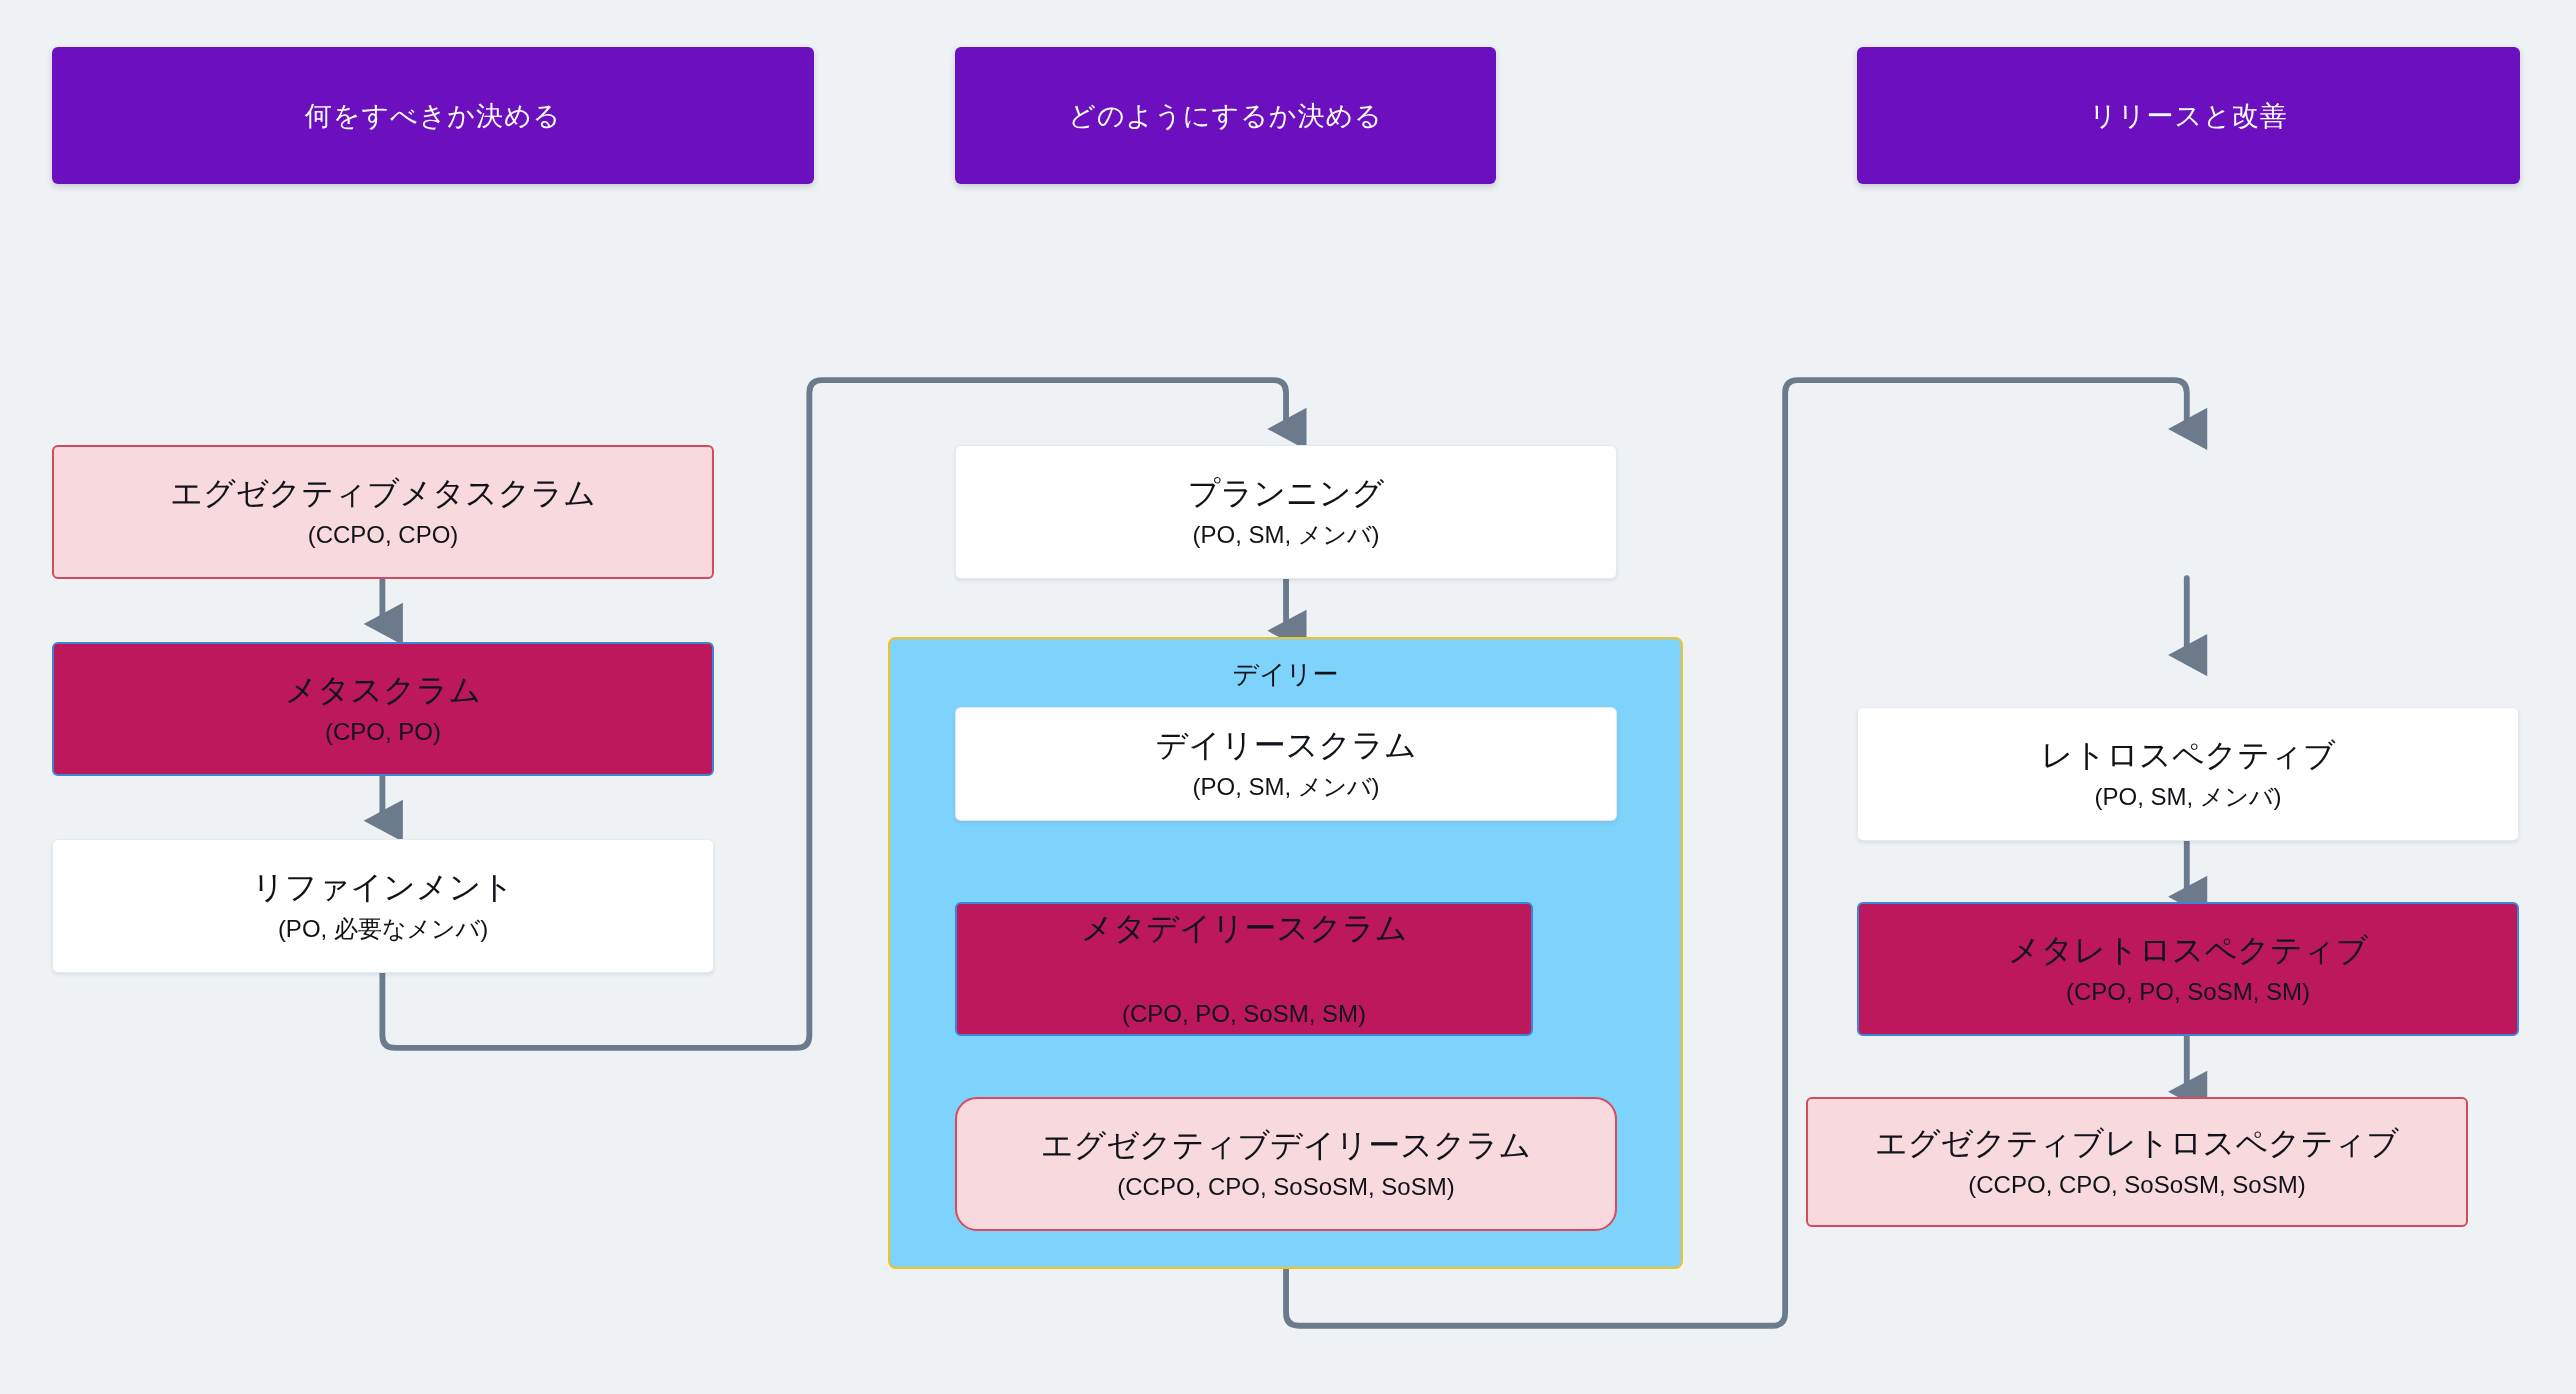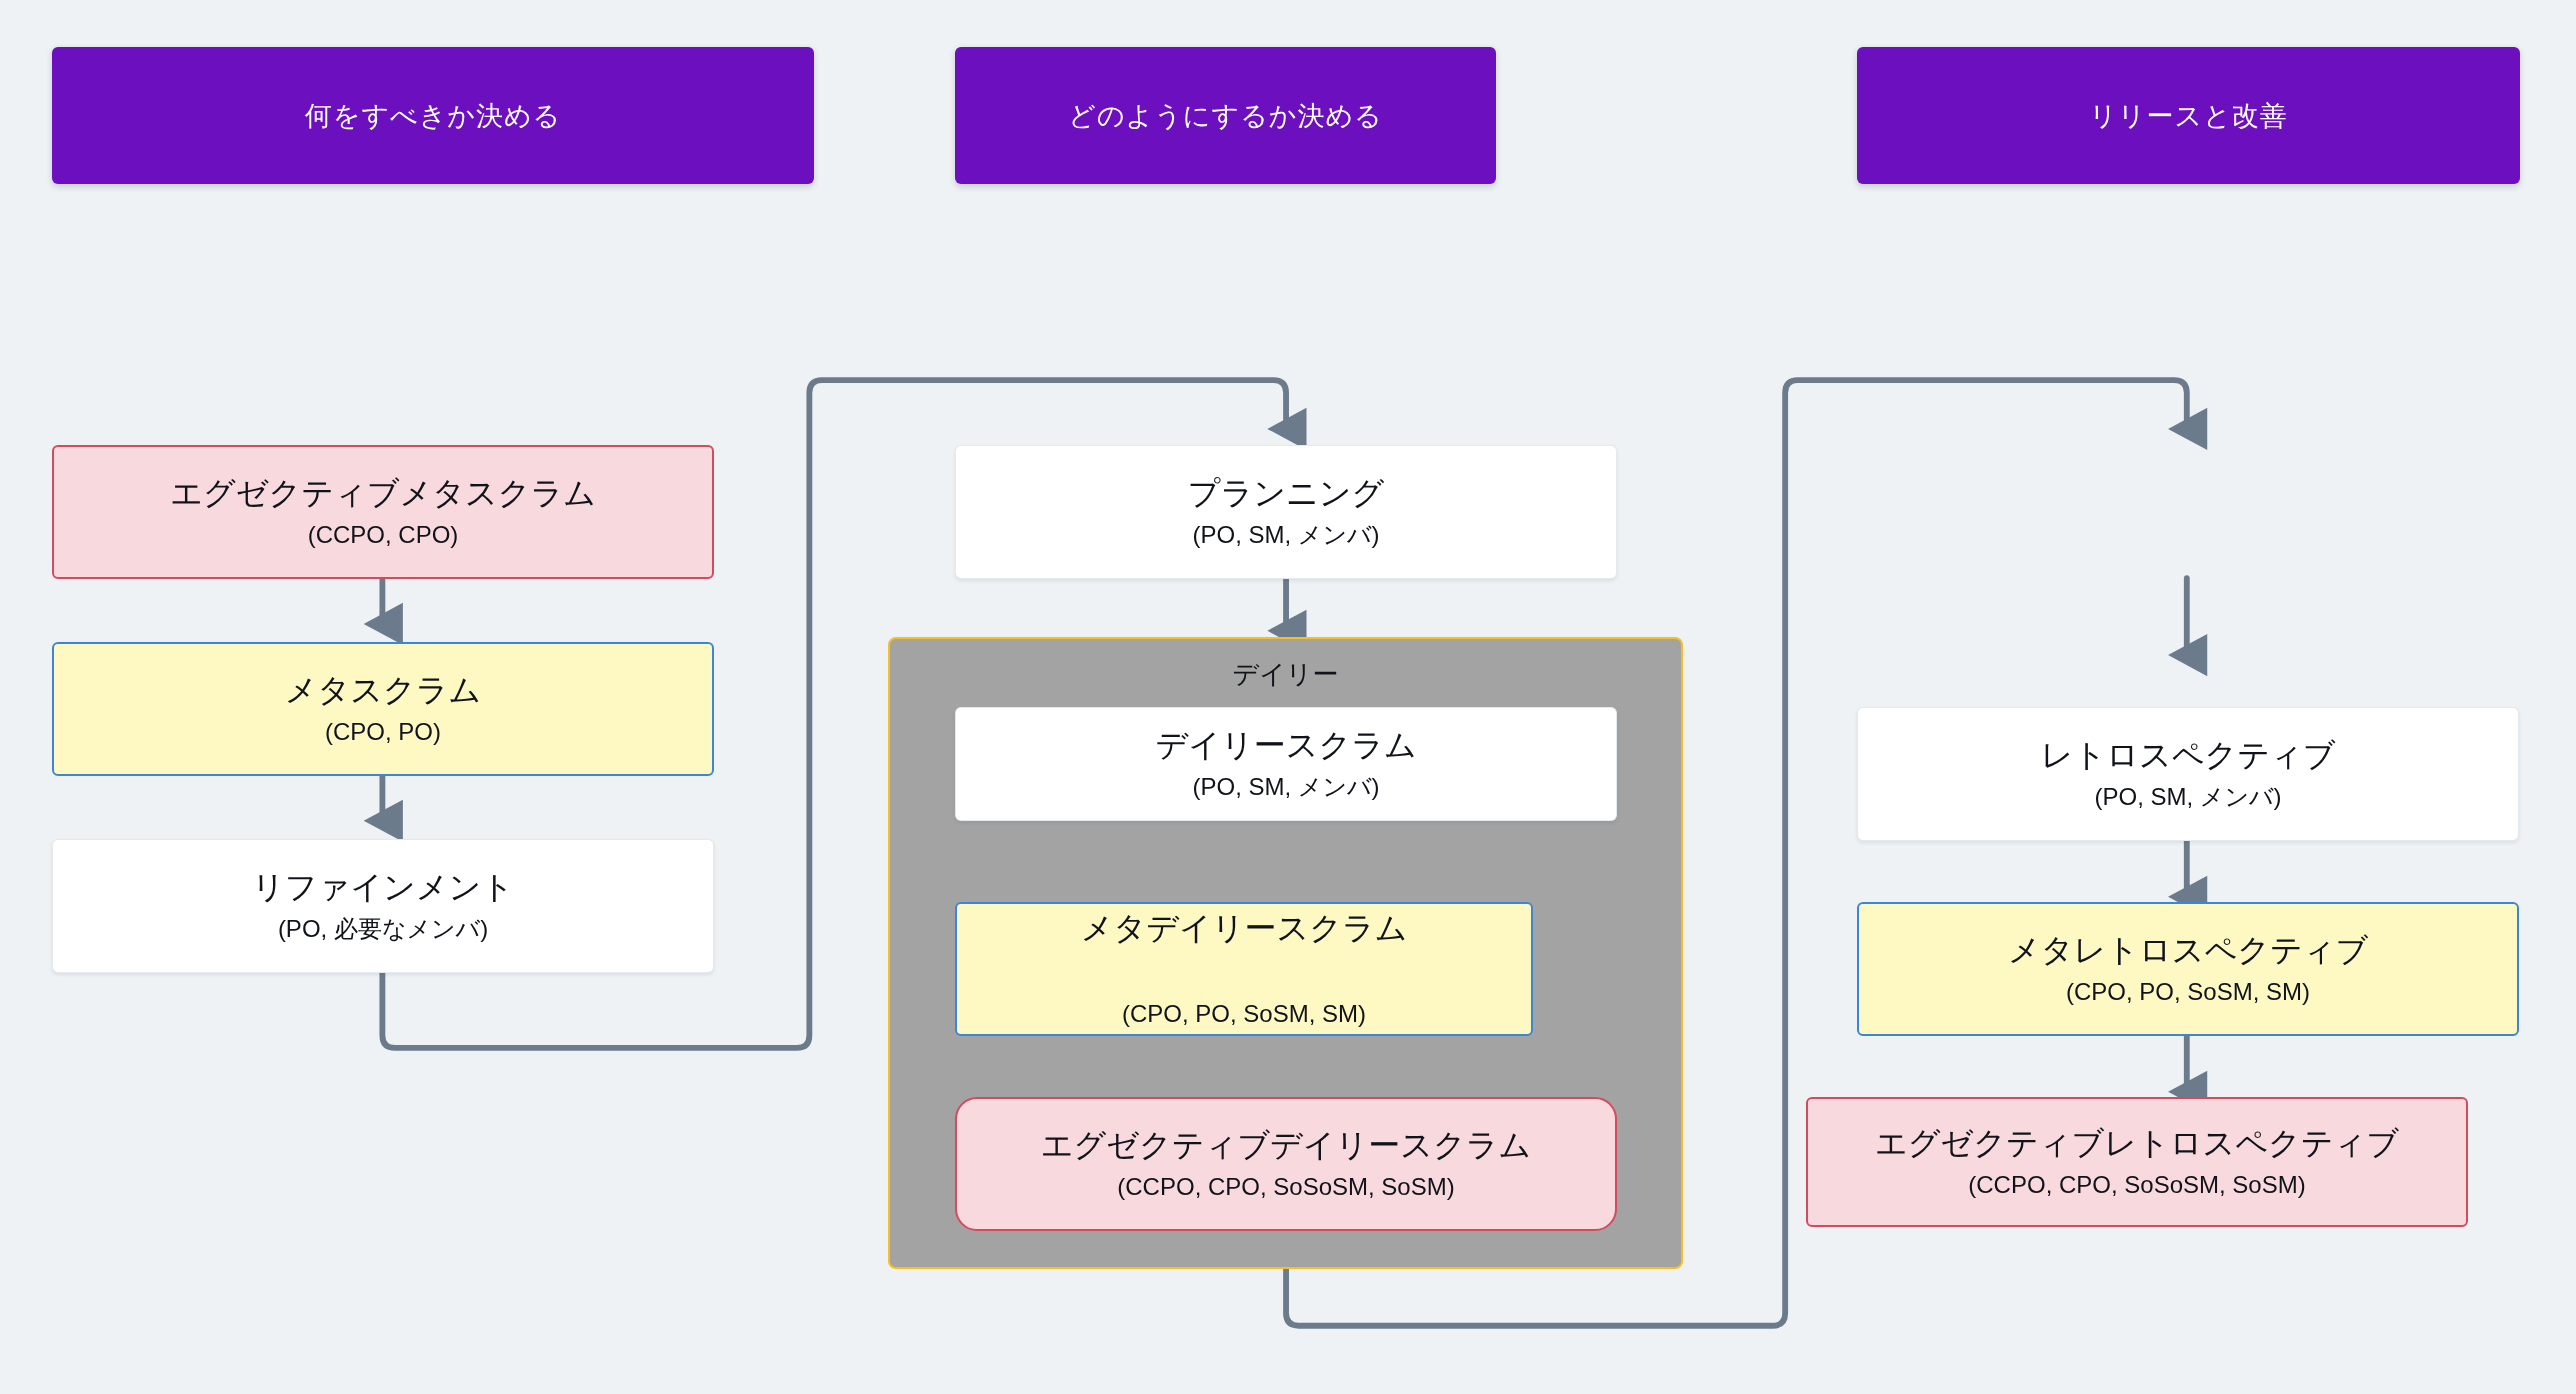--- a/index.html
+++ b/index.html
@@ -59,33 +59,33 @@
   .node.plain {
     background: #ffffff;
     border: 1px solid rgba(225,232,238,0.9);
     box-shadow: 0 2px 3.9px rgba(40,55,75,0.10);
   }
   .node.pink {
     background: #f8dade;
     border: 2.9px solid #d44a5f;
   }
   .node.blue {
-    background: #fef9c3;
+    background: #be185d;
     border: 2.9px solid #3b86d8;
     align-items: center;
   }
   .node.lavender {
     background: #dedbfb;
     border: 2.9px solid #6c4df6;
   }
 
   
   .group-box {
     position: absolute;
-    background: #a3a3a3;
+    background: #7dd3fc;
     border: 2.9px solid #f5c024;
     border-radius: 7.8px;
     box-sizing: border-box;
     text-decoration: underline;
   }
   .group-box .group-title {
     position: absolute;
     top: 17.6px;
     left: 0;
     right: 0;

